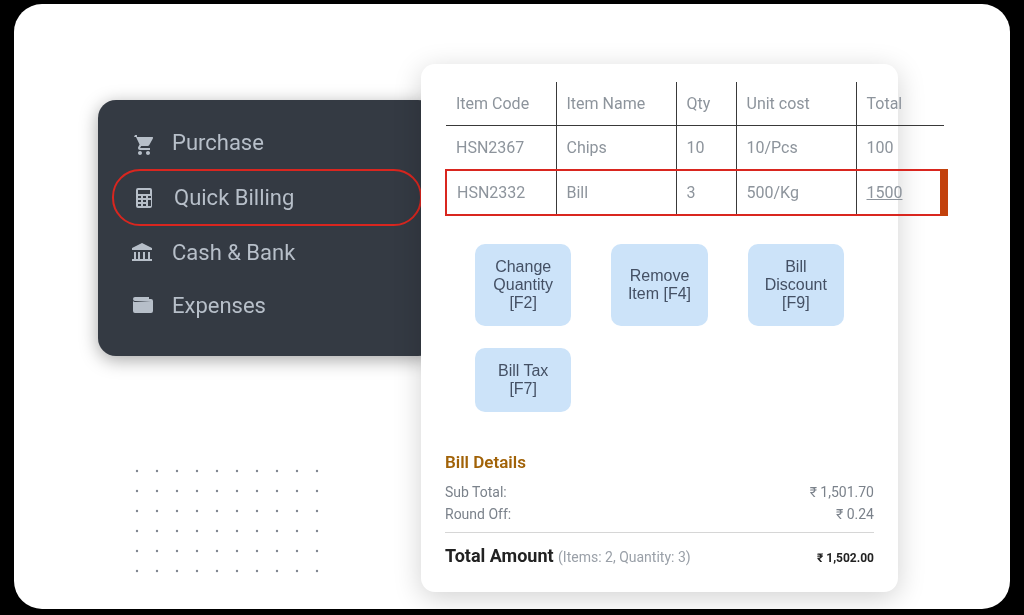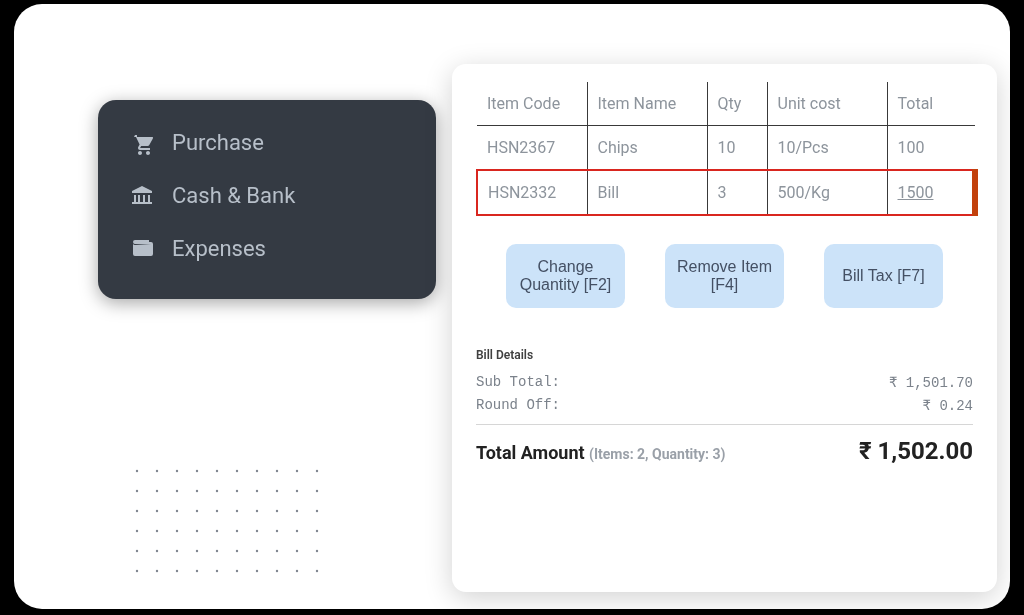--- a/index.html
+++ b/index.html
@@ -43,22 +43,22 @@
   .dots {
     position: absolute;
     left: 118px; top: 462px;
     width: 190px; height: 110px;
   }
   .dots svg { width:100%; height:100%; }
 
   
   .card {
     position: absolute;
-    left: 438px; top: 60px;
-    width: 545px; height: 528px;
+    left: 407px; top: 60px;
+    width: 477px; height: 528px;
     background: #fff;
     border-radius: 14px;
     box-shadow: 0 6px 28px rgba(0,0,0,0.18);
     padding: 18px 24px 18px 24px;
   }
 
   
   table.items {
     width: 498px;
     margin: 0 auto;
@@ -78,21 +78,21 @@
     color: #8d949c;
     font-size: 16px;
   }
   table.items th { border-bottom: 1px solid #393939; }
   table.items th:last-child, table.items td:last-child { border-right: none; }
   table.items tr.highlight td {
     border-top: 2px solid #d9261f;
     border-bottom: 2px solid #d9261f;
   }
   table.items tr.highlight td:first-child { border-left: 2px solid #d9261f; }
-  table.items tr.highlight td:last-child  { border-right: 6px solid #c2410c; text-decoration: underline; }
+  table.items tr.highlight td:last-child  { border-right: 8px solid #c2410c; text-decoration: underline; }
 
   
   .actions {
     display: grid;
     grid-template-columns: 1fr 1fr 1fr;
     gap: 22px 40px;
     margin: 28px 30px 0 30px;
   }
   .actions button {
     background: #cce3f9;
@@ -103,44 +103,52 @@
     color: #445064;
     cursor: pointer;
   }
 
   
   .details {
     margin-top: 40px;
   }
   .details-title {
     font-weight: 600;
-    color: #404040;
-    font-size: 12px;
+    color: #a16207;
+    font-size: 17px;
     margin-bottom: 12px;
   }
-  .row { display:flex; justify-content:space-between; font-size: 14px; color:#7b828b; margin: 6px 0; font-family: Liberation Mono, monospace; }
+  .row { display:flex; justify-content:space-between; font-size: 14px; color:#7b828b; margin: 6px 0; }
   hr.sep { border:none; border-top:1px solid #d6d6d6; margin: 10px 0 12px 0; }
   .total-line { display:flex; justify-content:space-between; align-items:baseline; color:#222; }
   .total-line .left { font-weight:700; font-size:18px; }
-  .total-line .left .sub { font-weight:700; color:#9aa0a8; font-size:14px; }
-  .total-line .amount { font-weight:700; font-size:24px; }
+  .total-line .left .sub { font-weight:400; color:#9aa0a8; font-size:14px; }
+  .total-line .amount { font-weight:700; font-size:12px; }
 </style>
 </head>
 <body>
 
 <div class="canvas">
 
   <div class="sidebar">
     <div class="side-item">
       <span class="side-icon">
         <svg viewBox="0 0 24 24">
             <path d="M7 4h-2l-1 2h2l3.6 7.59-1.35 2.44C8.11 16.37 8 16.68 8 17c0 1.1.9 2 2 2h10v-2H10.42c-.14 0-.25-.11-.25-.25l.03-.12L11.1 15h6.45c.75 0 1.41-.41 1.75-1.03l3.58-6.49A1 1 0 0 0 22 6H7zM10 20c-1.1 0-2 .9-2 2s.9 2 2 2 2-.9 2-2-.9-2-2-2zm8 0c-1.1 0-2 .9-2 2s.9 2 2 2 2-.9 2-2-.9-2-2-2z"></path>
           </svg>
       </span>
       <span>Purchase</span>
+    </div>
+    <div class="side-item selected">
+      <span class="side-icon">
+        <svg viewBox="0 0 24 24">
+            <path d="M6 2h12a2 2 0 0 1 2 2v16a2 2 0 0 1-2 2H6a2 2 0 0 1-2-2V4a2 2 0 0 1 2-2zm0 2v4h12V4H6zm0 6v2h3v-2H6zm5 0v2h3v-2h-3zm5 0v2h3v-2h-3zM6 14v2h3v-2H6zm5 0v2h3v-2h-3zm5 0v6h3v-6h-3zM6 18v2h3v-2H6zm5 0v2h3v-2h-3z"></path>
+          </svg>
+      </span>
+      <span>Quick Billing</span>
     </div>
     <div class="side-item">
       <span class="side-icon">
         <svg viewBox="0 0 24 24">
             <path d="M12 2 2 7v2h20V7L12 2zM4 11v7H2v2h20v-2h-2v-7h-2v7h-3v-7h-2v7h-3v-7H8v7H6v-7H4z"></path>
           </svg>
       </span>
       <span>Cash &amp; Bank</span>
     </div>
     <div class="side-item">
@@ -210,20 +218,21 @@
           <td>3</td>
           <td>500/Kg</td>
           <td>1500</td>
         </tr>
       </tbody>
     </table>
 
     <div class="actions">
       <button>Change Quantity [F2]</button>
       <button>Remove Item [F4]</button>
+      <button>Bill Discount [F9]</button>
       <button>Bill Tax [F7]</button>
     </div>
 
     <div class="details">
       <div class="details-title">Bill Details</div>
       <div class="row">
         <span>Sub Total:</span>
         <span>₹ 1,501.70</span>
       </div>
       <div class="row">

